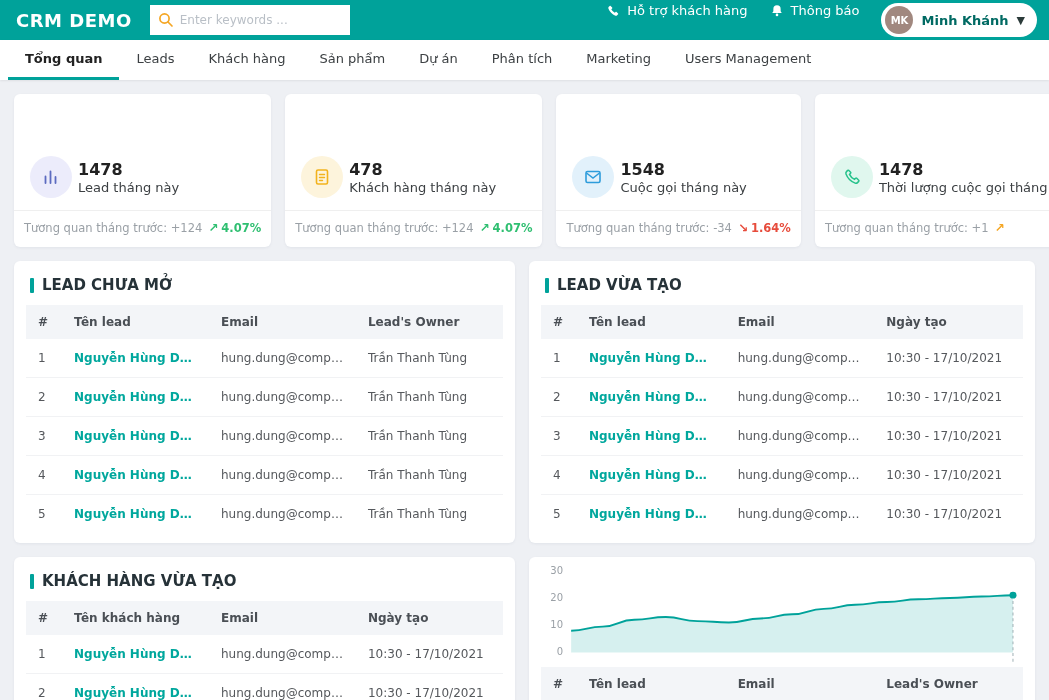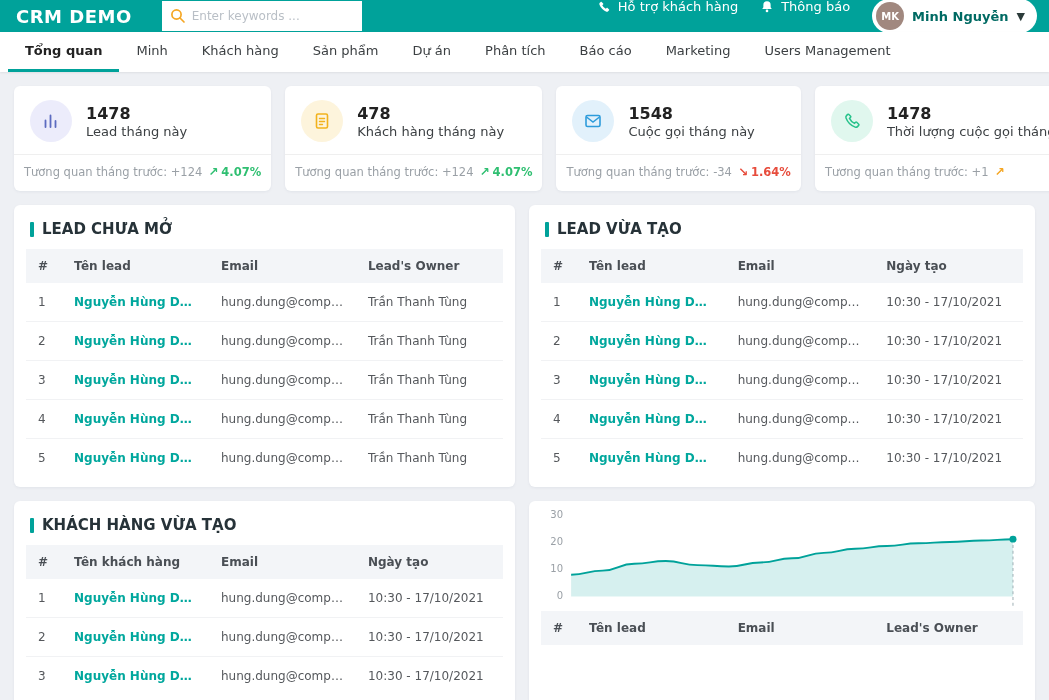--- a/index.html
+++ b/index.html
@@ -4,21 +4,21 @@
 <style>
   :root{
     --accent:#00A29A; --link:#00A79D; --up:#2FBF71; --down:#E74C3C; --flat:#F5A623;
   }
   *{box-sizing:border-box; margin:0; padding:0;}
   html,body{margin:0;}
   body{font-family:"DejaVu Sans","Liberation Sans",sans-serif; background:#eef0f4;}
   .app{width:1049px;height:700px;overflow:hidden;background:#eef0f4;position:relative;}
 
   
-  .topbar{height:32px;background:var(--accent);display:flex;align-items:center;padding:0 12px 0 16px;gap:30px;}
+  .topbar{height:40px;background:var(--accent);display:flex;align-items:center;padding:0 12px 0 16px;gap:18px;}
   .brand{color:#fff;font-weight:bold;font-size:18px;letter-spacing:.5px;white-space:nowrap;cursor:pointer;}
   .search{position:relative;width:200px;}
   .search input{width:100%;height:30px;border:none;border-radius:0;padding:0 8px 0 30px;font-size:12px;color:#444;outline:none;font-family:inherit;}
   .search input::placeholder{color:#b9bfc6;}
   .search .mag{position:absolute;left:7px;top:6px;width:18px;height:18px;}
   .top-right{margin-left:auto;display:flex;align-items:flex-start;gap:22px;}
   .top-link{display:flex;align-items:center;gap:7px;color:#fff;font-size:13px;cursor:pointer;text-decoration:none;white-space:nowrap;}
   .top-link svg{display:block;}
   .user-pill{display:flex;align-items:center;gap:8px;background:#fff;border-radius:17px;padding:3px 12px 3px 4px;cursor:pointer;}
   .avatar{width:28px;height:28px;border-radius:50%;background:#a1887f;color:#fff;font-size:10px;font-weight:bold;display:flex;align-items:center;justify-content:center;}
@@ -27,21 +27,21 @@
 
   
   .navbar{height:40px;background:#fff;display:flex;align-items:stretch;padding:0 8px;box-shadow:0 1px 2px rgba(0,0,0,.07);position:relative;z-index:2;}
   .nav-item{display:flex;align-items:center;padding:0 17px;font-size:13px;color:#3c4043;cursor:pointer;text-decoration:none;border-bottom:3px solid transparent;white-space:nowrap;}
   .nav-item.active{font-weight:bold;color:#222;border-bottom-color:var(--accent);}
 
   
   .main{padding:14px;}
   .stats{display:grid;grid-template-columns:repeat(4,1fr);gap:14px;}
   .stat-card{background:#fff;border-radius:6px;box-shadow:0 1px 3px rgba(20,40,60,.06);padding:14px 16px 12px;}
-  .stat-top{display:flex;align-items:center;gap:14px;}
+  .stat-top{display:flex;align-items:center;gap:6px;margin-top:48px;}
   .stat-icon{width:42px;height:42px;border-radius:50%;display:flex;align-items:center;justify-content:center;flex:0 0 42px;}
   .stat-num{font-size:16px;font-weight:bold;color:#222;line-height:1.25;}
   .stat-label{font-size:13px;color:#3c4043;white-space:nowrap;}
   .stat-compare{border-top:1px solid #efefef;margin:12px -16px 0;padding:10px 10px 0;font-size:11.5px;color:#9aa0a6;display:flex;align-items:flex-end;gap:6px;white-space:nowrap;}
   .pct{display:inline-flex;align-items:center;gap:3px;font-weight:bold;}
   .pct em{font-style:normal;}
   .pct .arrow{font-size:12px;}
   .t-up{color:var(--up);} .t-down{color:var(--down);} .t-flat{color:var(--flat);}
 
   
@@ -91,34 +91,33 @@
       </a>
       <a class="top-link">
         <svg width="14" height="14" viewBox="0 0 20 20">
             <path fill="#ffffff" d="M10 1.8a5.2 5.2 0 0 0-5.2 5.2v3.2L3.2 12.8h13.6l-1.6-2.6V7A5.2 5.2 0 0 0 10 1.8z"></path>
             <circle cx="10" cy="15.6" r="1.9" fill="#ffffff"></circle>
           </svg>
         <span>Thông báo</span>
       </a>
       <div class="user-pill">
         <span class="avatar">MK</span>
-        <span class="user-name">Minh Nguyễn</span>
+        <span class="user-name">Minh Khánh</span>
         <span class="caret">▼</span>
       </div>
     </div>
   </header>
 
   <nav class="navbar">
       <a class="nav-item active">Tổng quan</a>
-      <a class="nav-item">Minh</a>
+      <a class="nav-item">Leads</a>
       <a class="nav-item">Khách hàng</a>
       <a class="nav-item">Sản phẩm</a>
       <a class="nav-item">Dự án</a>
       <a class="nav-item">Phân tích</a>
-      <a class="nav-item">Báo cáo</a>
       <a class="nav-item">Marketing</a>
       <a class="nav-item">Users Management</a>
     </nav>
 
   <main class="main">
 
     <section class="stats">
 
       <div class="stat-card">
         <div class="stat-top">

